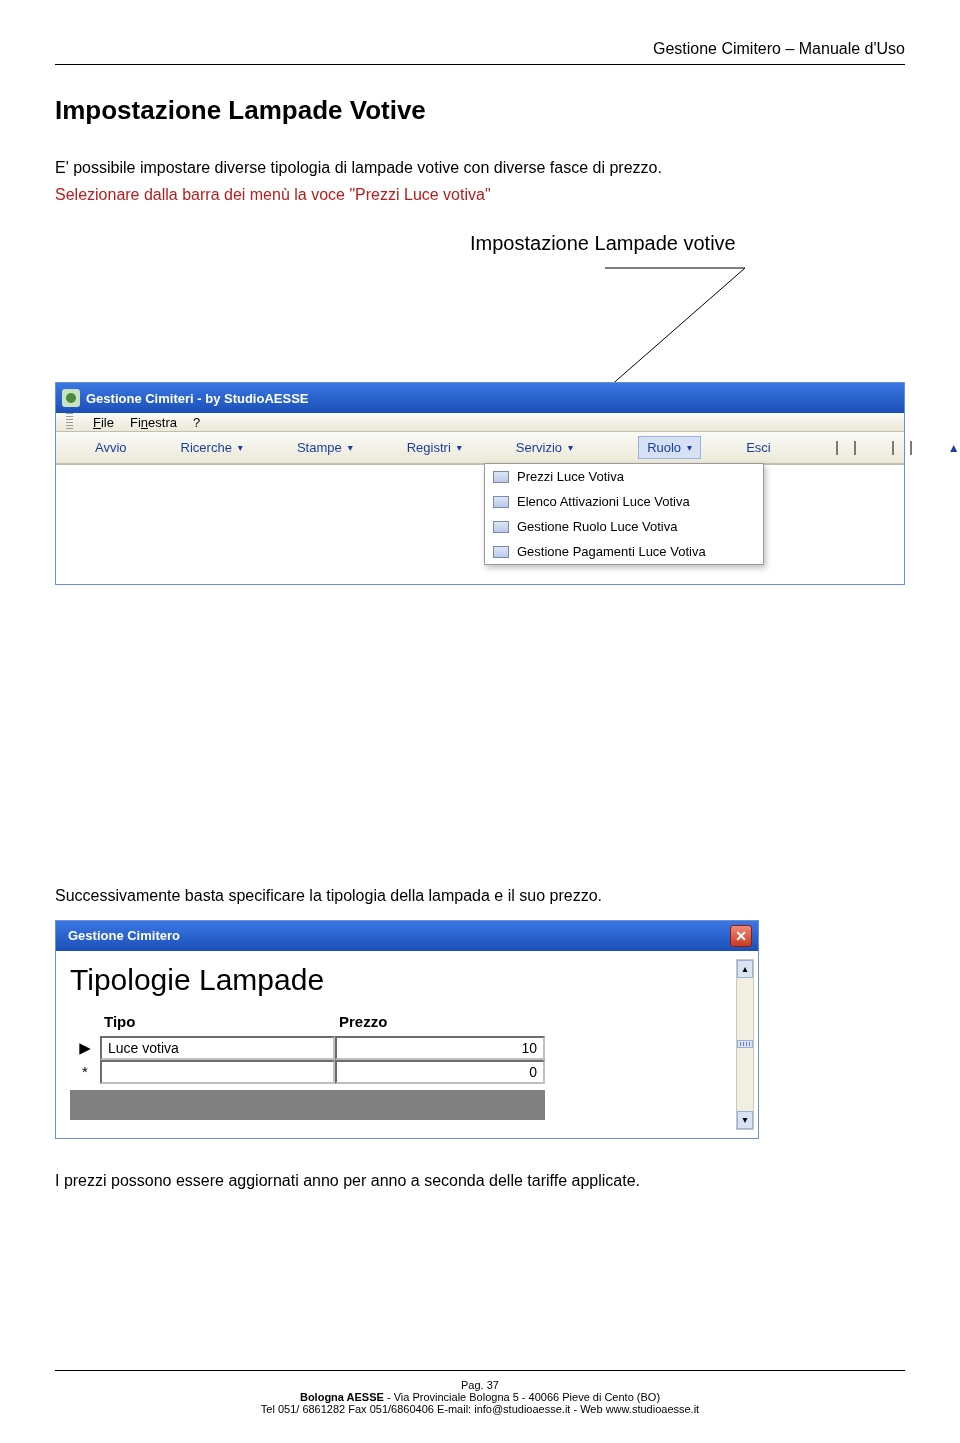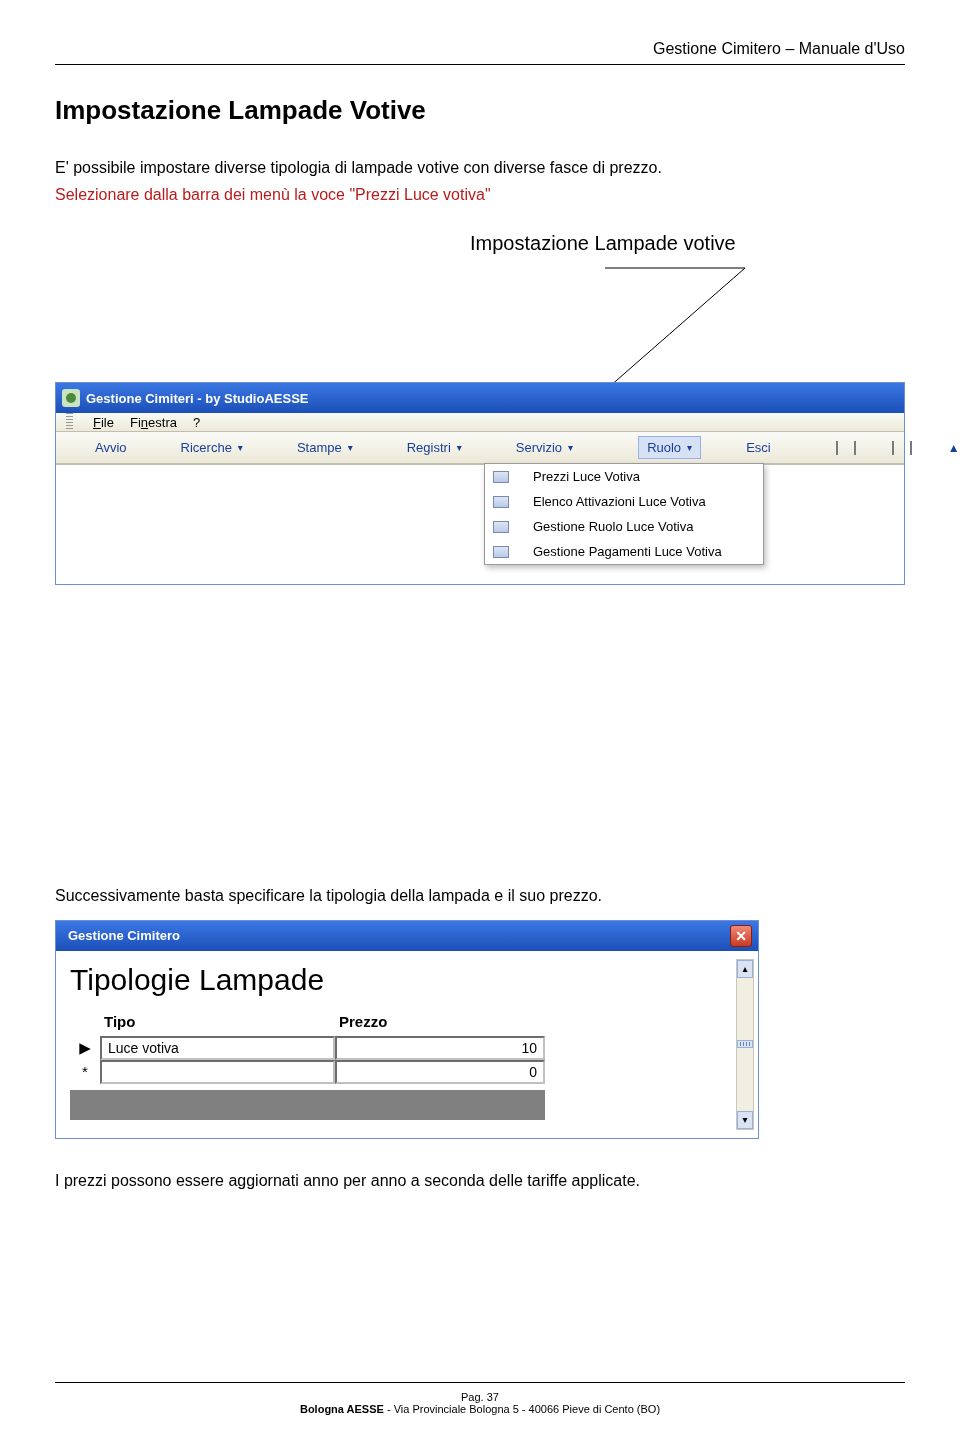--- a/index.html
+++ b/index.html
@@ -130,21 +130,21 @@
   .dropdown {
     position:absolute;
     left:428px; top:-2px;
     width:280px;
     background:#fff;
     border:1px solid #9a9a9a;
     box-shadow: 2px 3px 6px rgba(0,0,0,.25);
     font-size:13px;
   }
   .dditem {
-    display:flex; align-items:center; gap:24px;
+    display:flex; align-items:center; gap:8px;
     padding:5px 10px 5px 8px;
   }
   .dditem .micon {
     display:inline-block; width:16px; height:12px;
     border:1px solid #7a8aa8;
     background:linear-gradient(#dde6f5,#b8c9e8);
   }
   
   .below1 { margin-top: 340px; }
   
@@ -321,14 +321,15 @@
   </div>
 
   <div class="body-text" style="margin-top:28px">I prezzi possono essere aggiornati anno per anno a seconda delle tariffe applicate.</div>
 
   <div class="footer">
     <hr>
     <div>Pag. 37</div>
     <div>
       <b>Bologna AESSE</b><span> - Via Provinciale Bologna 5 - 40066 Pieve di Cento (BO)</span>
     </div>
+    <div>Tel 051/ 6861282  Fax 051/6860406 E-mail: info@studioaesse.it -  Web www.studioaesse.it</div>
   </div>
 </div>
 
 </body></html>

